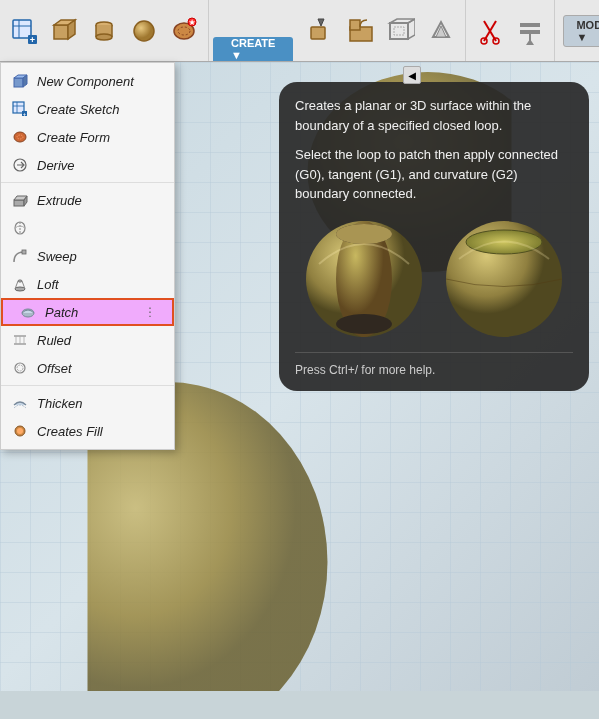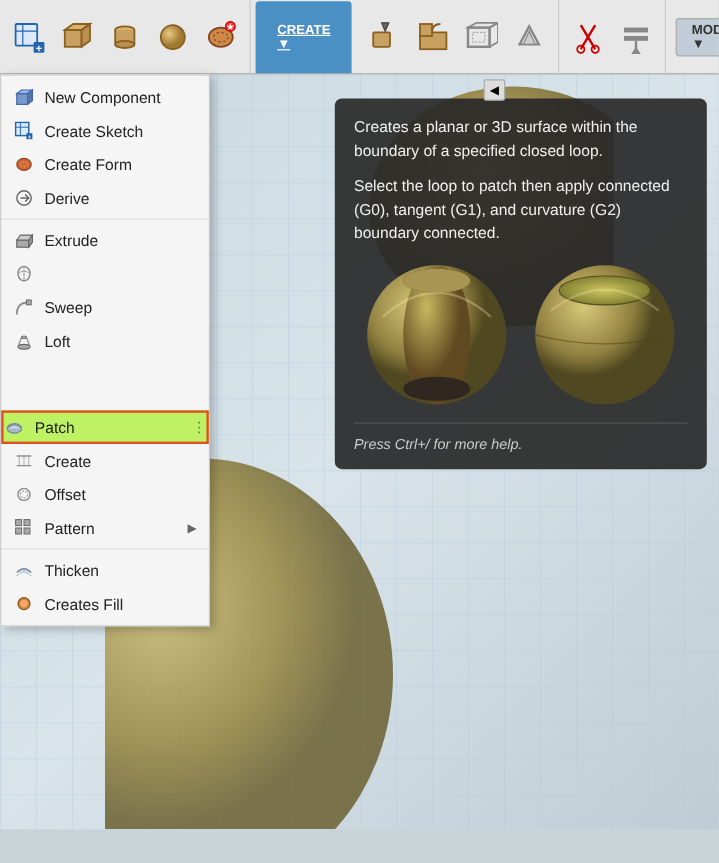--- a/index.html
+++ b/index.html
@@ -72,36 +72,36 @@
     .menu-item {
       display: flex;
       align-items: center;
       padding: 5px 10px;
       cursor: pointer;
       gap: 8px;
       color: #222;
       position: relative;
     }
     .menu-item.highlighted {
-      background: #bef264;
+      background: #f0abfc;
       border: 2px solid #e05020;
-      padding: 3px 0;
-      margin-top: 44px;
+      padding: 3px 16px;
     }
     .menu-item-icon {
       width: 18px;
       height: 18px;
       display: flex;
       align-items: center;
       justify-content: center;
       flex-shrink: 0;
     }
     .menu-item-label {
       flex: 1;
       font-size: 13px;
+      font-style: italic;
     }
     .menu-item-arrow {
       font-size: 10px;
       color: #666;
     }
     .menu-item-dots {
       font-size: 12px;
       color: #666;
       margin-left: auto;
     }
@@ -136,36 +136,35 @@
     }
 
     
     .tooltip-panel {
       position: absolute;
       top: 20px;
       right: 10px;
       width: 310px;
       background: rgba(40,40,40,0.92);
       color: #f0f0f0;
-      border-radius: 6px;
+      border-radius: 18px;
       padding: 14px 16px 12px 16px;
       font-size: 13px;
       line-height: 1.5;
       z-index: 50;
     }
     .tooltip-panel p {
       margin-bottom: 10px;
     }
     .tooltip-panel .footer-hint {
       margin-top: 8px;
       font-size: 12px;
       color: #ccc;
       border-top: 1px solid #555;
       padding-top: 8px;
-      font-style: italic;
     }
 
     
     .collapse-btn {
       position: absolute;
       top: 4px;
       right: 178px;
       width: 18px;
       height: 18px;
       background: #ddd;
@@ -245,21 +244,21 @@
           <ellipse cx="14" cy="14" rx="10" ry="8" fill="#cc8844" stroke="#884422" stroke-width="1.5"></ellipse>
           <ellipse cx="14" cy="14" rx="6" ry="4" fill="none" stroke="#884422" stroke-width="1" stroke-dasharray="2,2"></ellipse>
           <circle cx="22" cy="5" r="4" fill="#ff3333" stroke="#cc0000" stroke-width="1"></circle>
           <text x="22" y="8" font-size="8" fill="white" text-anchor="middle">★</text>
         </svg>
       </div>
     </button>
   </div>
 
   <div style="display:flex;flex-direction:column;align-items:center;justify-content:flex-end;padding:0 4px;">
-    <div style="background:#4a90c4;color:white;font-size:11px;font-weight:bold;padding:18px 18px;border-radius:3px 3px 0 0;cursor:pointer;display:flex;align-items:center;gap:4px;text-decoration:underline;">
+    <div style="background:#4a90c4;color:white;font-size:11px;font-weight:bold;padding:0 18px;border-radius:3px 3px 0 0;cursor:pointer;display:flex;align-items:center;gap:4px;">
       <span>CREATE ▼</span>
     </div>
   </div>
 
   <div class="toolbar-group">
     <button class="toolbar-btn">
       <div class="toolbar-icon">
         <svg width="28" height="28" viewBox="0 0 28 28">
           <rect x="4" y="10" width="14" height="12" fill="#c8a060" stroke="#8a6020" stroke-width="1.5" rx="1"></rect>
           <polygon points="11,2 17,2 14,9" fill="#666" stroke="#444" stroke-width="1"></polygon>
@@ -433,45 +432,33 @@
     <div class="menu-item">
       <div class="menu-item-icon">
         <svg width="16" height="16" viewBox="0 0 16 16">
           <line x1="2" y1="4" x2="14" y2="4" stroke="#888" stroke-width="1.2"></line>
           <line x1="2" y1="12" x2="14" y2="12" stroke="#888" stroke-width="1.2"></line>
           <line x1="4" y1="4" x2="4" y2="12" stroke="#aaa" stroke-width="0.8"></line>
           <line x1="8" y1="4" x2="8" y2="12" stroke="#aaa" stroke-width="0.8"></line>
           <line x1="12" y1="4" x2="12" y2="12" stroke="#aaa" stroke-width="0.8"></line>
         </svg>
       </div>
-      <span class="menu-item-label">Create</span>
+      <span class="menu-item-label">Ruled</span>
     </div>
 
     <div class="menu-item">
       <div class="menu-item-icon">
         <svg width="16" height="16" viewBox="0 0 16 16">
           <circle cx="8" cy="8" r="5" fill="none" stroke="#888" stroke-width="1.2"></circle>
           <circle cx="8" cy="8" r="3" fill="none" stroke="#aaa" stroke-width="1" stroke-dasharray="2,1"></circle>
         </svg>
       </div>
       <span class="menu-item-label">Offset</span>
     </div>
 
-    <div class="menu-item">
-      <div class="menu-item-icon">
-        <svg width="16" height="16" viewBox="0 0 16 16">
-          <rect x="1" y="1" width="5" height="5" fill="#aaa" stroke="#666" stroke-width="0.8"></rect>
-          <rect x="8" y="1" width="5" height="5" fill="#aaa" stroke="#666" stroke-width="0.8"></rect>
-          <rect x="1" y="8" width="5" height="5" fill="#aaa" stroke="#666" stroke-width="0.8"></rect>
-          <rect x="8" y="8" width="5" height="5" fill="#aaa" stroke="#666" stroke-width="0.8"></rect>
-        </svg>
-      </div>
-      <span class="menu-item-label">Pattern</span>
-      <span class="menu-item-arrow">▶</span>
-    </div>
 
 
     <div class="menu-divider"></div>
 
     <div class="menu-item">
       <div class="menu-item-icon">
         <svg width="16" height="16" viewBox="0 0 16 16">
           <path d="M2,10 Q8,4 14,10" fill="#c8d8e8" stroke="#778899" stroke-width="1.2"></path>
           <path d="M2,13 Q8,7 14,13" fill="none" stroke="#aabbcc" stroke-width="1" stroke-dasharray="2,1"></path>
         </svg>

